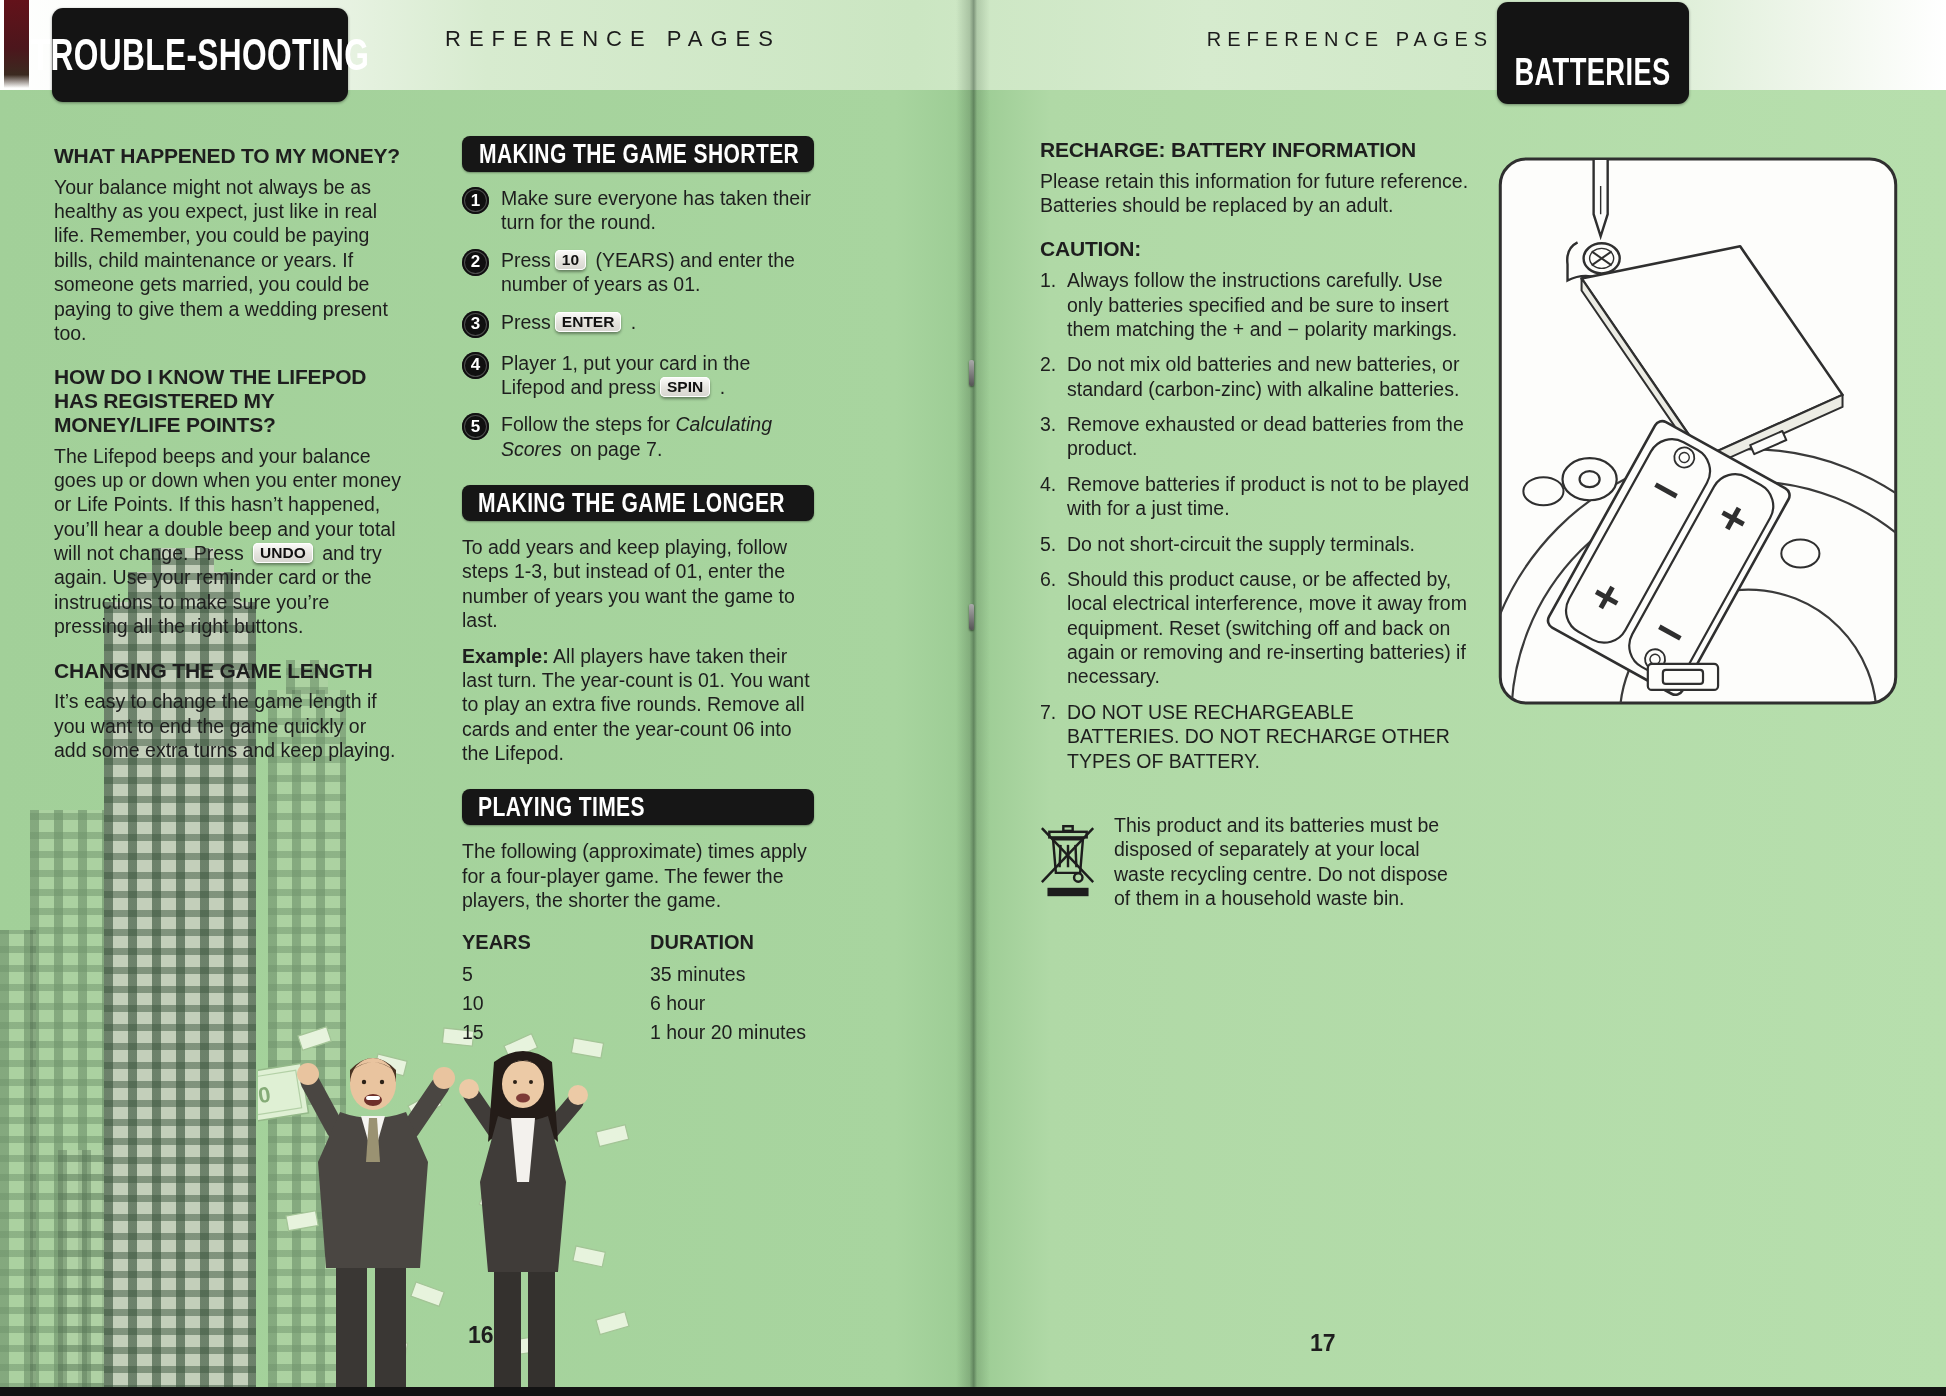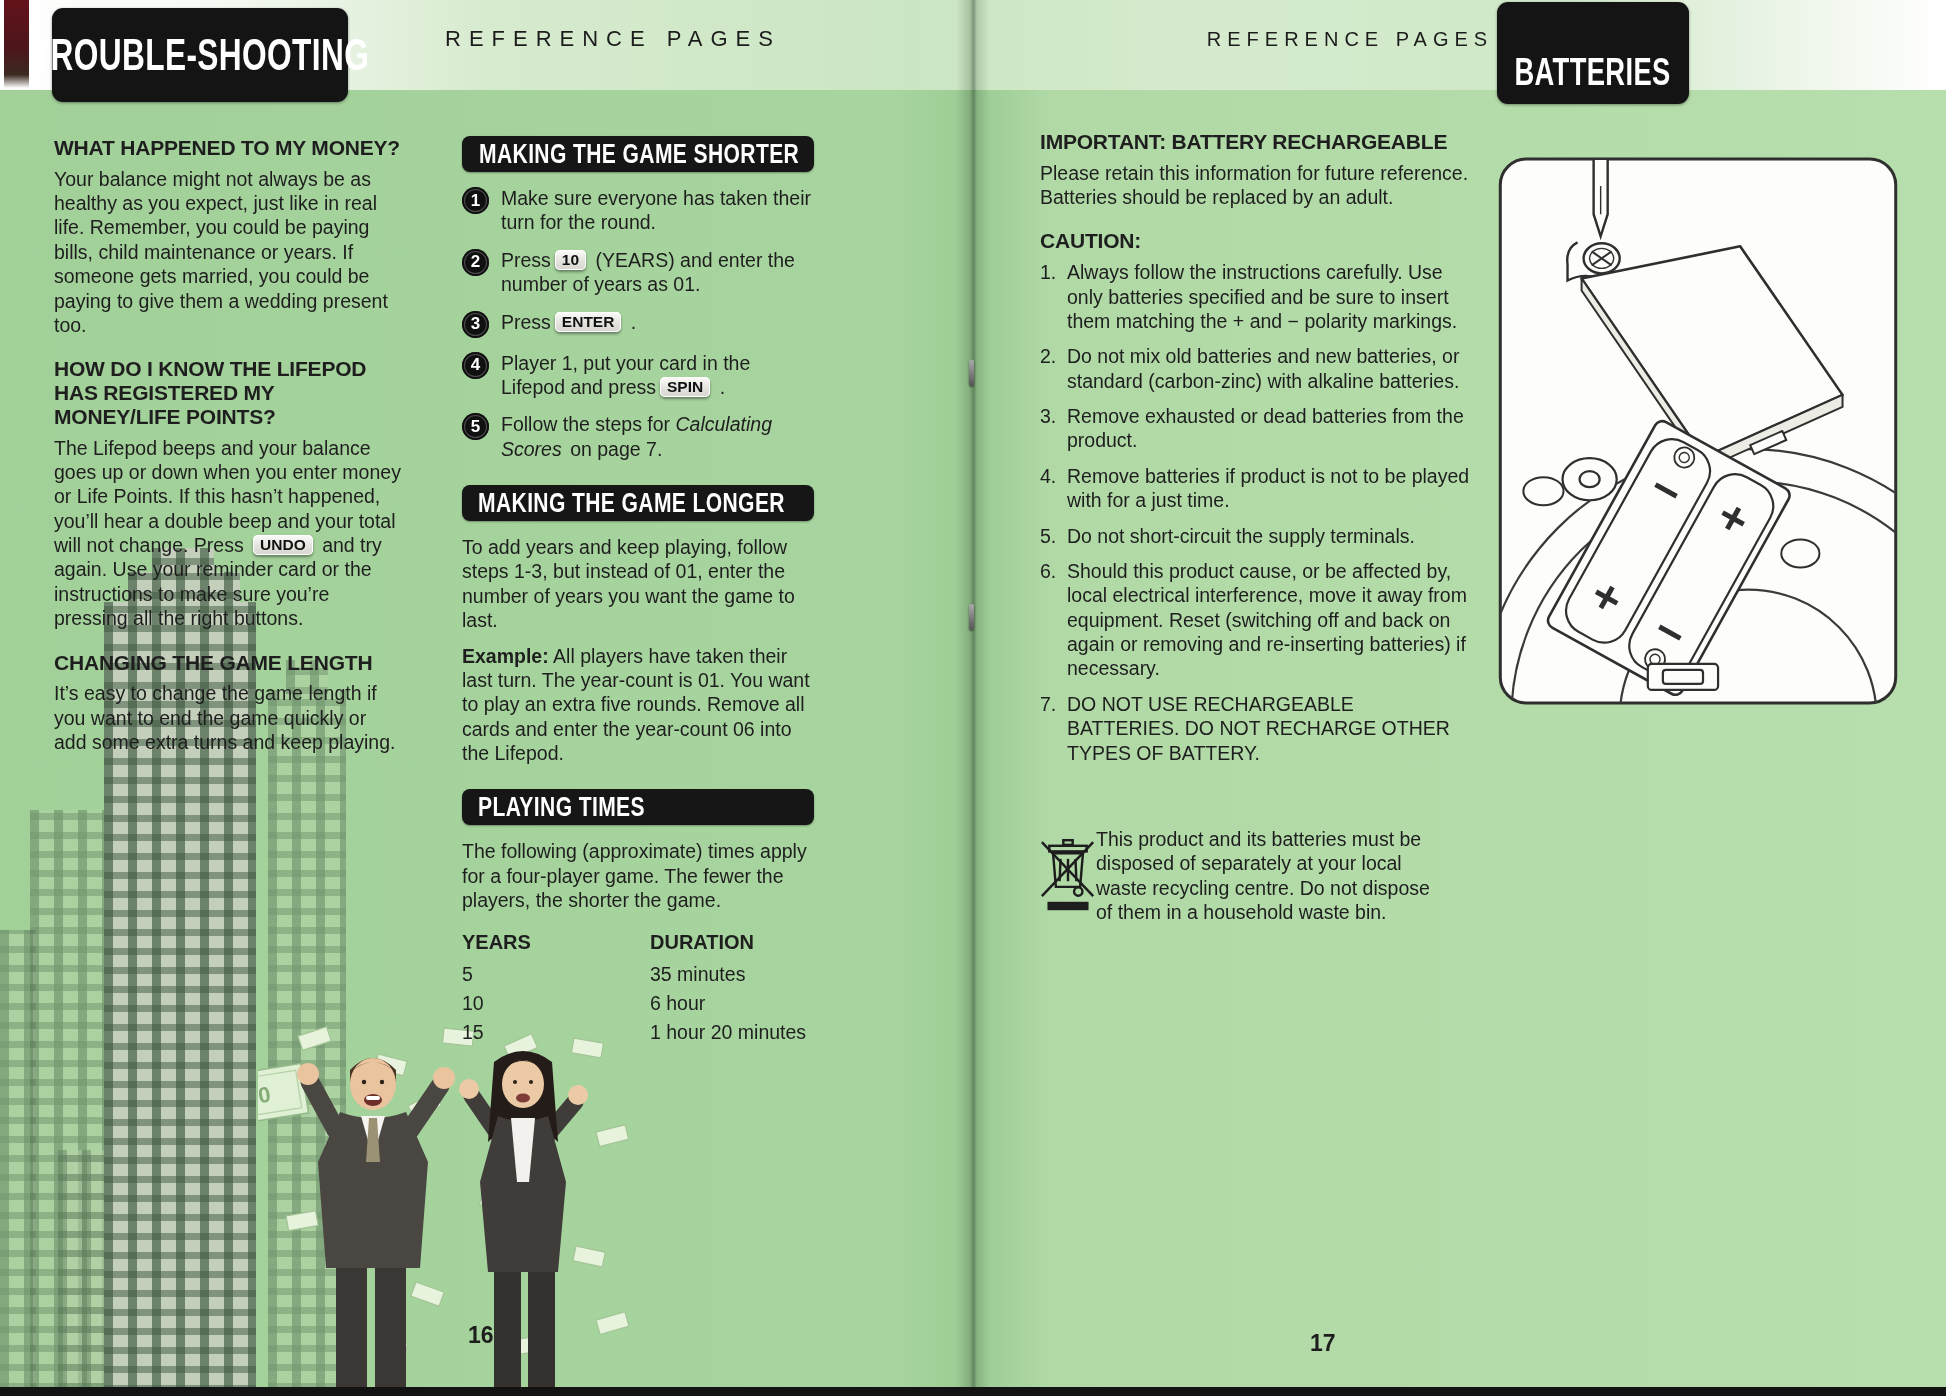--- a/index.html
+++ b/index.html
@@ -17,21 +17,21 @@
   .band-label.left-label{left:398px;width:430px;}
   .band-label.right-label{left:1165px;width:370px;font-size:20px;letter-spacing:6px;top:28px;}
   .title-box{position:absolute;background:#141414;border-radius:11px;display:flex;align-items:center;justify-content:center;
     color:#fff;box-shadow:0 1px 3px rgba(0,0,0,.4);}
   .tb-left{left:52px;top:8px;width:296px;height:94px;font-size:44px;font-weight:bold;}
   .tb-right{left:1497px;top:2px;width:192px;height:102px;font-size:38px;font-weight:bold;align-items:flex-end;padding-bottom:10px;box-sizing:border-box;}
   .cond{display:inline-block;transform:scaleX(.72);transform-origin:center;white-space:nowrap;letter-spacing:.5px;}
   
   .col{position:absolute;z-index:10;}
   .col h3{font-size:21px;font-weight:bold;margin:20px 0 7px;line-height:1.13;letter-spacing:-.2px;}
-  .col h3:first-child{margin-top:0;}
+  .col h3:first-child{margin-top:8px;}
   .col p{font-size:19.5px;line-height:1.25;margin:0 0 11px;}
   .col1{left:54px;top:136px;width:350px;}
   .col2{left:462px;top:128px;width:352px;}
   .col3{left:1040px;top:130px;width:430px;}
   
   .banner{background:#161616;color:#fff;border-radius:8px;height:36px;display:flex;align-items:center;
     padding-left:16px;margin:24px 0 14px;box-shadow:0 1px 2px rgba(0,0,0,.35);}
   .banner:first-child{margin-top:8px;padding-left:17px;}
   .banner .cond{font-size:27px;font-weight:bold;transform:scaleX(.78);transform-origin:left center;}
   
@@ -45,21 +45,21 @@
     box-shadow:0 2px 3px rgba(0,0,0,.4),inset 0 0 0 1px #fff;margin:0 4px;transform:translateY(-2px);}
   .it{font-style:italic;margin-right:3px;}
   
   .ptable{margin-top:18px;}
   .tr{display:grid;grid-template-columns:172px 1fr;margin-bottom:6px;font-size:19.5px;gap:16px;}
   .tr.th span{font-weight:bold;font-size:20px;}
   .tr.th{margin-bottom:9px;}
   
   .citem{display:grid;grid-template-columns:27px 1fr;margin-bottom:11px;font-size:19.5px;line-height:1.25;}
   
-  .recycle{display:flex;margin-top:62px;align-items:flex-start;}
+  .recycle{display:flex;gap:18px;margin-top:40px;align-items:flex-start;}
   .recycle p{margin:0;}
   
   .illus{position:absolute;left:1497px;top:156px;width:402px;height:550px;z-index:10;}
   
   .skyline{position:absolute;left:0;top:520px;width:660px;height:868px;z-index:2;}
   .bldg{position:absolute;background-color:#c3cfba;
     background-image:repeating-linear-gradient(90deg,rgba(62,88,64,.65) 0 9px,transparent 9px 24px),
                      repeating-linear-gradient(0deg,rgba(62,88,64,.5) 0 7px,transparent 7px 19px);}
   .bldg.faded{opacity:.5;background-color:#b4d2a8;}
   .people-svg{position:absolute;left:258px;top:500px;width:372px;height:372px;z-index:3;}
@@ -260,21 +260,21 @@
         <span>6 hour</span>
       </div>
       <div class="tr">
         <span>15</span>
         <span>1 hour 20 minutes</span>
       </div>
     </div>
   </div>
 
   <div class="col col3">
-    <h3>IMPORTANT: BATTERY RECHARGEABLE</h3>
+    <h3>RECHARGE: BATTERY INFORMATION</h3>
     <p>Please retain this information for future reference. Batteries should be replaced by an adult.</p>
     <h3>CAUTION:</h3>
 
     <div class="citem">
         <span>1.</span>
         <span>Always follow the instructions carefully. Use only batteries specified and be sure to insert them matching the + and − polarity markings.</span>
       </div>
     <div class="citem">
         <span>2.</span>
         <span>Do not mix old batteries and new batteries, or standard (carbon-zinc) with alkaline batteries.</span>

